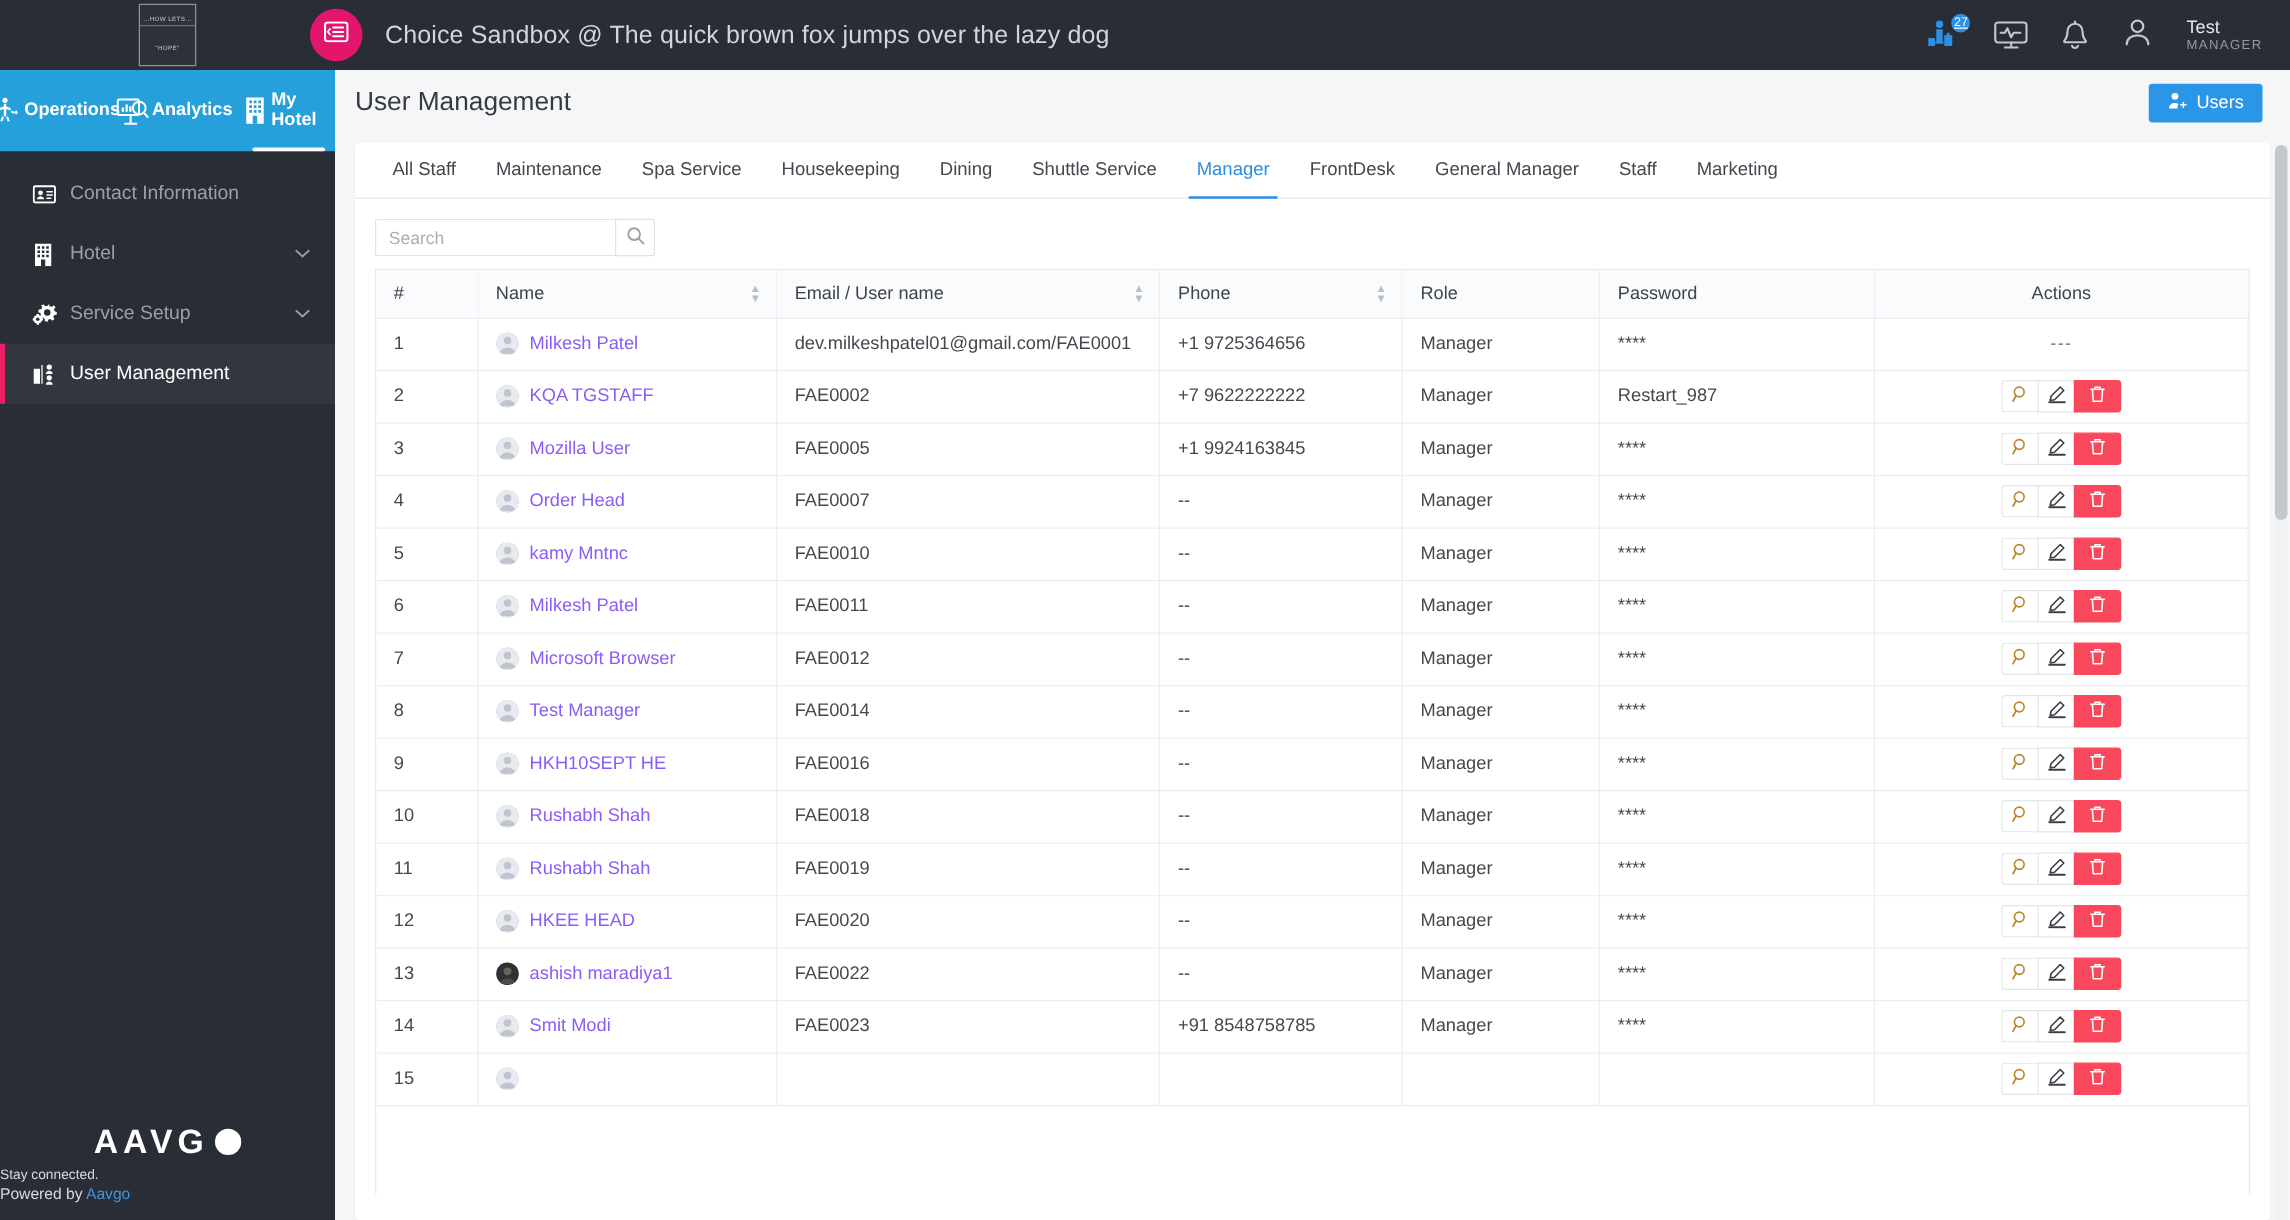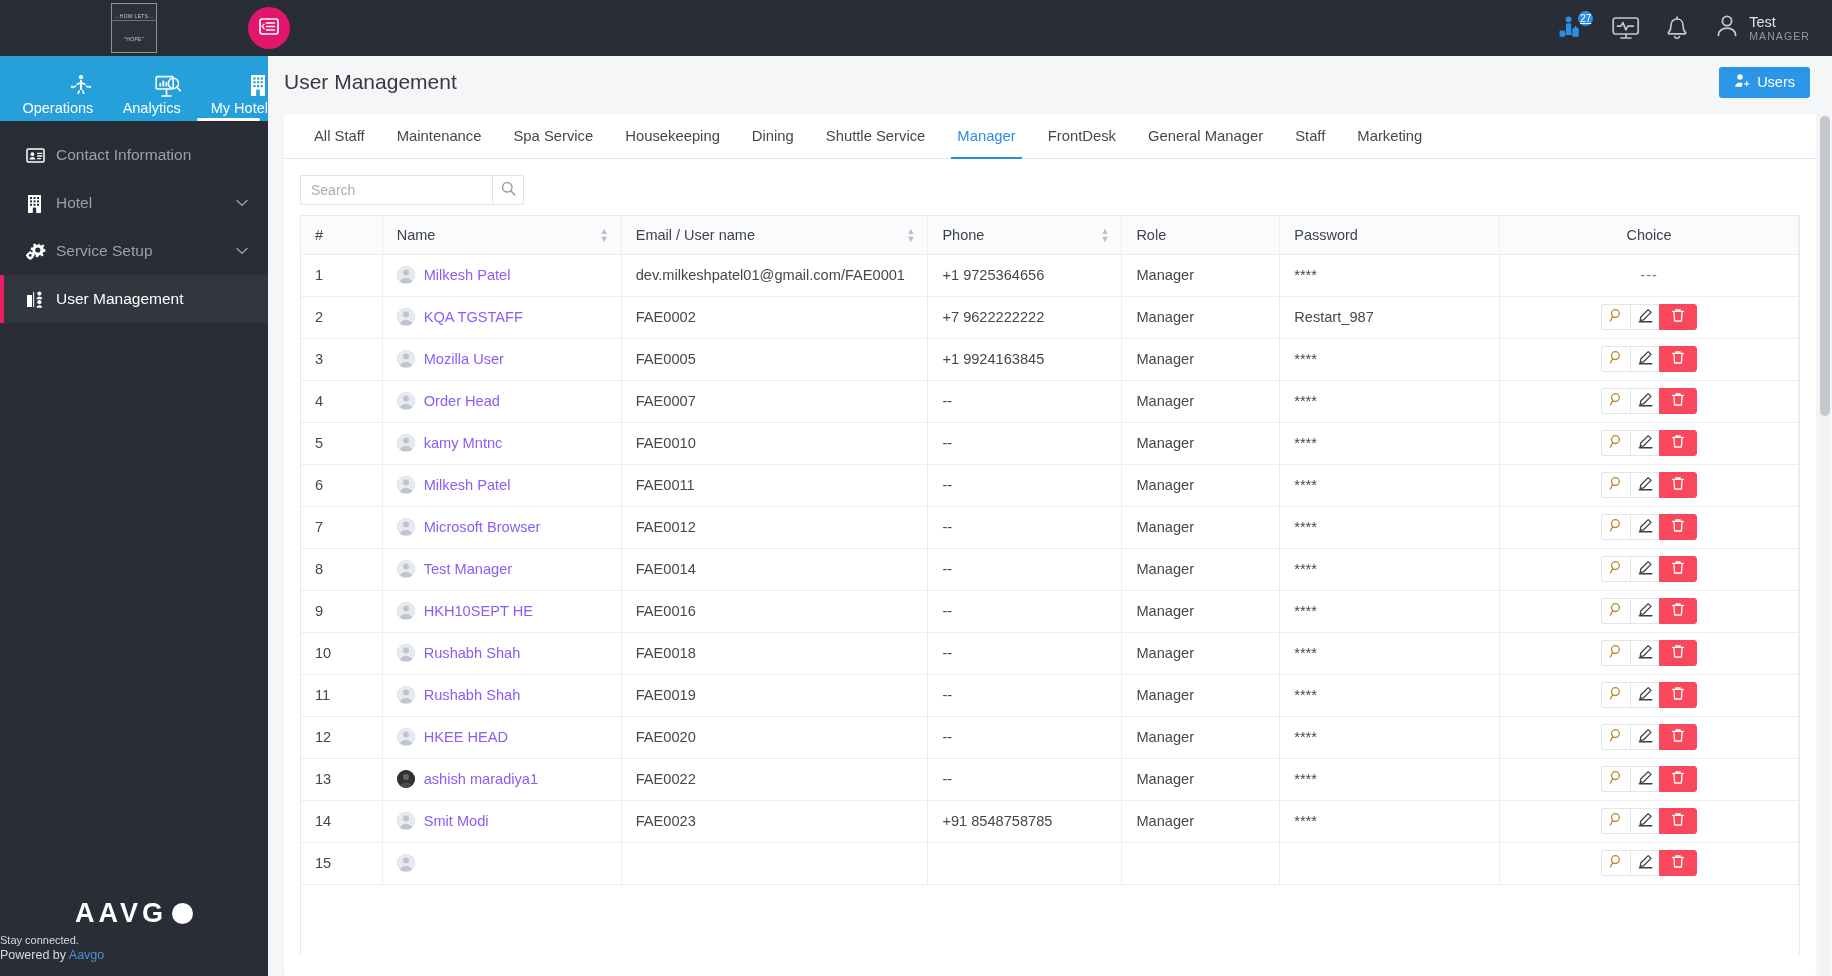--- a/index.html
+++ b/index.html
@@ -36,26 +36,27 @@
   #brand-logo .ln { border-bottom: 1px solid #6a6f77; width: 100%; }
   #topnav {
     height: 65px; width: 100%;
     background: #26a0da;
     display: flex; align-items: flex-end; justify-content: flex-start;
     padding-left: 14px;
     gap: 8px;
   }
   .topnav-item {
     width: 82px; height: 62px;
-    display: flex; flex-direction: column;
-    align-items: flex-end; justify-content: flex-end;
+    display: flex; flex-direction: row;
+    align-items: center; justify-content: flex-end;
     color: #ffffff; font-size: 14.5px;
     padding-bottom: 5px; gap: 3px;
     cursor: pointer;
     position: relative;
+    font-weight: bold;
   }
   .topnav-item .tn-ico { height: 24px; display: flex; align-items: flex-end; }
   .topnav-item.active::after {
     content: ""; position: absolute; bottom: 0; left: 8px; right: 8px;
     height: 3px; background: #ffffff; border-radius: 2px;
   }
   .side-list { padding-top: 10px; }
   .side-item {
     height: 48px; display: flex; align-items: center;
     padding: 0 20px 0 26px;
@@ -119,21 +120,21 @@
   }
   .hdr-ico { color: #c9ccd2; cursor: pointer; display: flex; position: relative; }
   #guest-badge {
     position: absolute; right: -9px; top: -6px;
     min-width: 19px; height: 19px; border-radius: 50%;
     background: #2c8fe3; color: #fff; font-size: 10px;
     display: flex; align-items: center; justify-content: center;
     border: 2px solid #282d36;
     text-decoration: underline;
   }
-  #user-box { display: flex; align-items: center; gap: 9px; cursor: pointer; }
+  #user-box { display: flex; align-items: center; gap: 26px; cursor: pointer; }
   #user-text { line-height: 1.15; }
   #user-name { color: #e4e6ea; font-size: 14.5px; }
   #user-role { color: #9499a2; font-size: 10.5px; letter-spacing: 1.1px; }
 
   
   #main {
     position: absolute; left: 268px; top: 56px;
     width: 1564px; height: 920px;
     background: #f5f6f8;
     overflow: hidden;
@@ -406,20 +407,21 @@
 <div id="header">
   <div id="menu-toggle">
     <span>
       <svg width="20" height="17" viewBox="0 0 20 17" fill="none" stroke="#fff" stroke-width="1.7">
         <rect x="1" y="1" width="18" height="15" rx="2.2"></rect>
         <path d="M7.5 5h8M7.5 8.5h8M7.5 12h8" stroke-linecap="round" stroke-width="1.6"></path>
         <path d="M5 6.2L3.2 8.4 5 10.6" stroke-linecap="round" stroke-linejoin="round" stroke-width="1.5"></path>
       </svg>
     </span>
   </div>
+  <div id="header-title">Choice Sandbox @ The quick brown fox jumps over the lazy dog</div>
 
   <div id="header-right">
     <span class="hdr-ico">
       <svg width="28" height="26" viewBox="0 0 28 26" fill="#2c8fe3">
         <circle cx="10.6" cy="4.4" r="3"></circle>
         <path d="M8 8.4h5.2v10.4H8z"></path>
         <path d="M7.2 18.2h6.6v1.8H7.2z"></path>
         <rect x="1.6" y="15.4" width="5.4" height="6.4" rx=".7"></rect>
         <rect x="14.4" y="13" width="6.4" height="8.8" rx=".9"></rect>
         <path d="M16.6 11.2h2v2h-2z"></path>
@@ -541,21 +543,21 @@
                   <span>▼</span>
                 </span>
             </th>
             <th>
               <span>Role</span>
             </th>
             <th>
               <span>Password</span>
             </th>
             <th style="text-align:center">
-              <span>Choice</span>
+              <span>Actions</span>
             </th>
           </tr>
         </thead>
         <tbody id="tbody">
             <tr>
               <td>1</td>
               <td>
                 <span class="name-cell">
                   <span class="avatar">
                     <svg width="18" height="18" viewBox="0 0 18 18">

